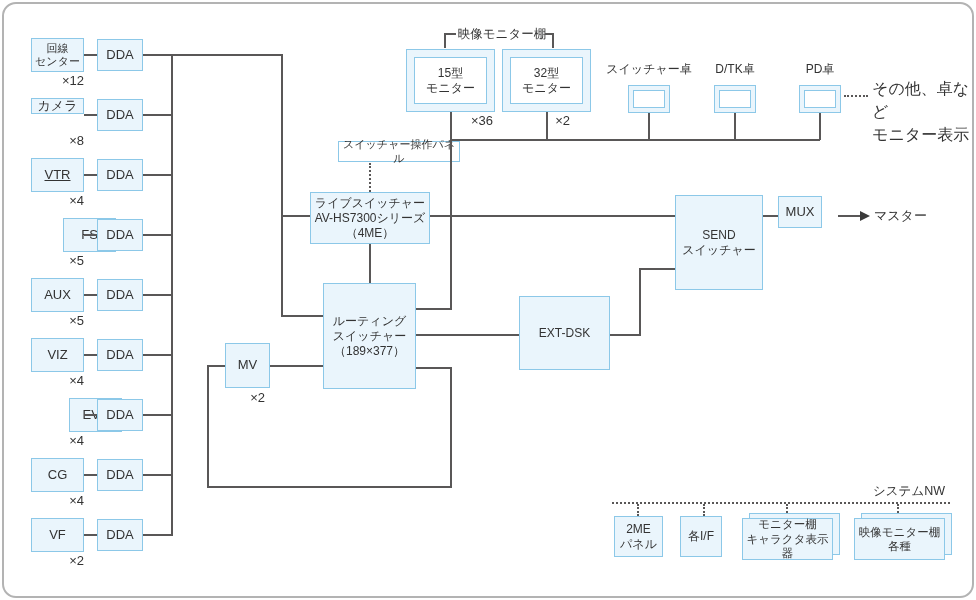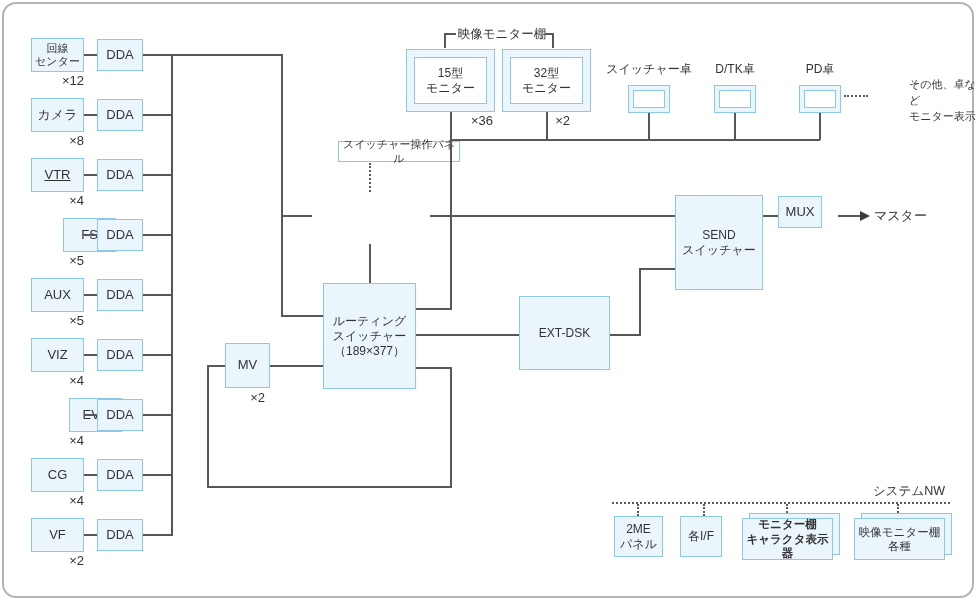--- a/index.html
+++ b/index.html
@@ -22,21 +22,21 @@
     border-top:5px solid transparent;border-bottom:5px solid transparent;}
 </style>
 </head>
 <body>
 
 <div id="canvas">
   <div id="frame"></div>
 
   <div class="box f11" style="left:31px;top:38px;width:53px;height:34px;line-height:1.15;">回線
 センター</div>
-  <div class="box f13" style="left:31px;top:98px;width:53px;height:34px;">カメラ</div>
+  <div class="box f13" style="left:31px;top:98px;width:53px;height:16px;">カメラ</div>
   <div class="box f13" style="left:31px;top:158px;width:53px;height:34px;text-decoration:underline;">VTR</div>
   <div class="box f13" style="left:31px;top:218px;width:53px;height:34px;margin-left:32px;">FS</div>
   <div class="box f13" style="left:31px;top:278px;width:53px;height:34px;">AUX</div>
   <div class="box f13" style="left:31px;top:338px;width:53px;height:34px;">VIZ</div>
   <div class="box f13" style="left:31px;top:398px;width:53px;height:34px;margin-left:38px;">EVS</div>
   <div class="box f13" style="left:31px;top:458px;width:53px;height:34px;">CG</div>
   <div class="box f13" style="left:31px;top:518px;width:53px;height:34px;">VF</div>
 
   <div class="cnt" style="left:31px;top:73px;width:53px;">×12</div>
   <div class="cnt" style="left:31px;top:133px;width:53px;">×8</div>
@@ -79,20 +79,23 @@
   <div class="l" style="left:143px;top:534px;width:30px;height:2px;"></div>
 
   <div class="l" style="left:171px;top:54px;width:2px;height:482px;"></div>
   <div class="l" style="left:281px;top:54px;width:2px;height:263px;"></div>
   <div class="l" style="left:281px;top:215px;width:31px;height:2px;"></div>
   <div class="l" style="left:281px;top:315px;width:44px;height:2px;"></div>
 
   <div class="box white f11" style="left:310px;top:141px;width:122px;height:21px;margin-left:28px;">スイッチャー操作パネル</div>
   <div class="dotV" style="left:369px;top:163px;height:29px;"></div>
 
+  <div class="box" style="left:310px;top:192px;width:120px;height:52px;">ライブスイッチャー
+AV-HS7300シリーズ
+（4ME）</div>
   <div class="l" style="left:369px;top:244px;width:2px;height:39px;"></div>
   <div class="l" style="left:430px;top:215px;width:245px;height:2px;"></div>
 
   <div class="box" style="left:323px;top:283px;width:93px;height:106px;">ルーティング
 スイッチャー
 （189×377）</div>
   <div class="l" style="left:416px;top:308px;width:36px;height:2px;"></div>
   <div class="l" style="left:450px;top:112px;width:2px;height:198px;"></div>
   <div class="l" style="left:450px;top:139px;width:370px;height:2px;"></div>
   <div class="l" style="left:546px;top:112px;width:2px;height:28px;"></div>
@@ -140,31 +143,31 @@
   <div class="lbl" style="left:604px;top:62px;width:90px;text-align:center;font-size:12px;">スイッチャー卓</div>
   <div class="box" style="left:628px;top:85px;width:42px;height:28px;"></div>
   <div class="box white" style="left:633px;top:90px;width:32px;height:18px;"></div>
   <div class="lbl" style="left:690px;top:62px;width:90px;text-align:center;font-size:12px;">D/TK卓</div>
   <div class="box" style="left:714px;top:85px;width:42px;height:28px;"></div>
   <div class="box white" style="left:719px;top:90px;width:32px;height:18px;"></div>
   <div class="lbl" style="left:775px;top:62px;width:90px;text-align:center;font-size:12px;">PD卓</div>
   <div class="box" style="left:799px;top:85px;width:42px;height:28px;"></div>
   <div class="box white" style="left:804px;top:90px;width:32px;height:18px;"></div>
   <div class="dotH" style="left:844px;top:95px;width:24px;"></div>
-  <div class="lbl" style="left:872px;top:77px;font-size:11px;line-height:1.45;margin-left:37px;">その他、卓など
+  <div class="lbl" style="left:872px;top:77px;font-size:16px;line-height:1.45;">その他、卓など
 モニター表示</div>
 
   <div class="lbl" style="left:845px;top:483px;width:100px;text-align:right;">システムNW</div>
   <div class="dotH" style="left:612px;top:502px;width:338px;"></div>
   <div class="dotV" style="left:637px;top:504px;height:12px;"></div>
   <div class="dotV" style="left:703px;top:504px;height:12px;"></div>
   <div class="dotV" style="left:786px;top:504px;height:12px;"></div>
   <div class="dotV" style="left:897px;top:504px;height:12px;"></div>
   <div class="box" style="left:614px;top:516px;width:49px;height:41px;">2ME
 パネル</div>
   <div class="box" style="left:680px;top:516px;width:42px;height:41px;">各I/F</div>
   <div class="box" style="left:749px;top:513px;width:91px;height:42px;"></div>
-  <div class="box f115" style="left:742px;top:518px;width:91px;height:42px;font-weight:bold;">モニター棚
+  <div class="box f115" style="left:742px;top:518px;width:91px;height:42px;">モニター棚
 キャラクタ表示器</div>
   <div class="box" style="left:861px;top:513px;width:91px;height:42px;"></div>
   <div class="box f115" style="left:854px;top:518px;width:91px;height:42px;">映像モニター棚
 各種</div>
 </div>
 
 </body></html>

